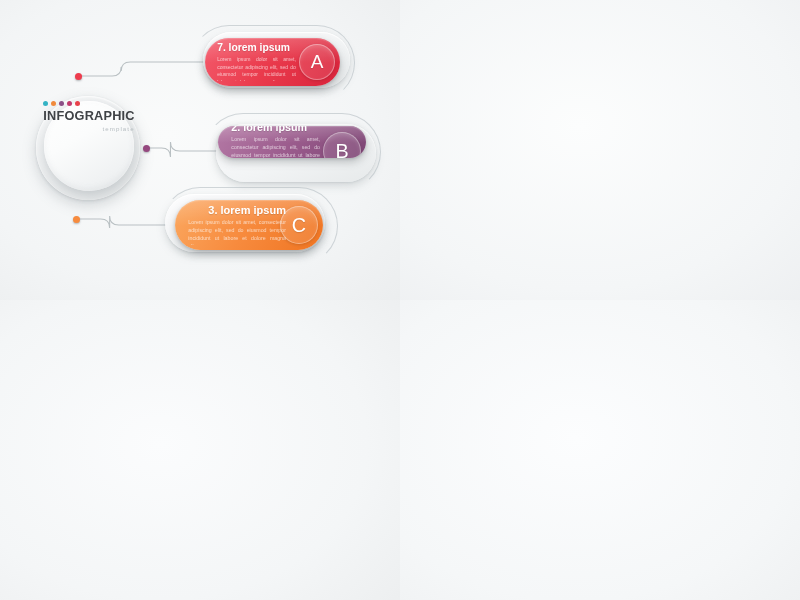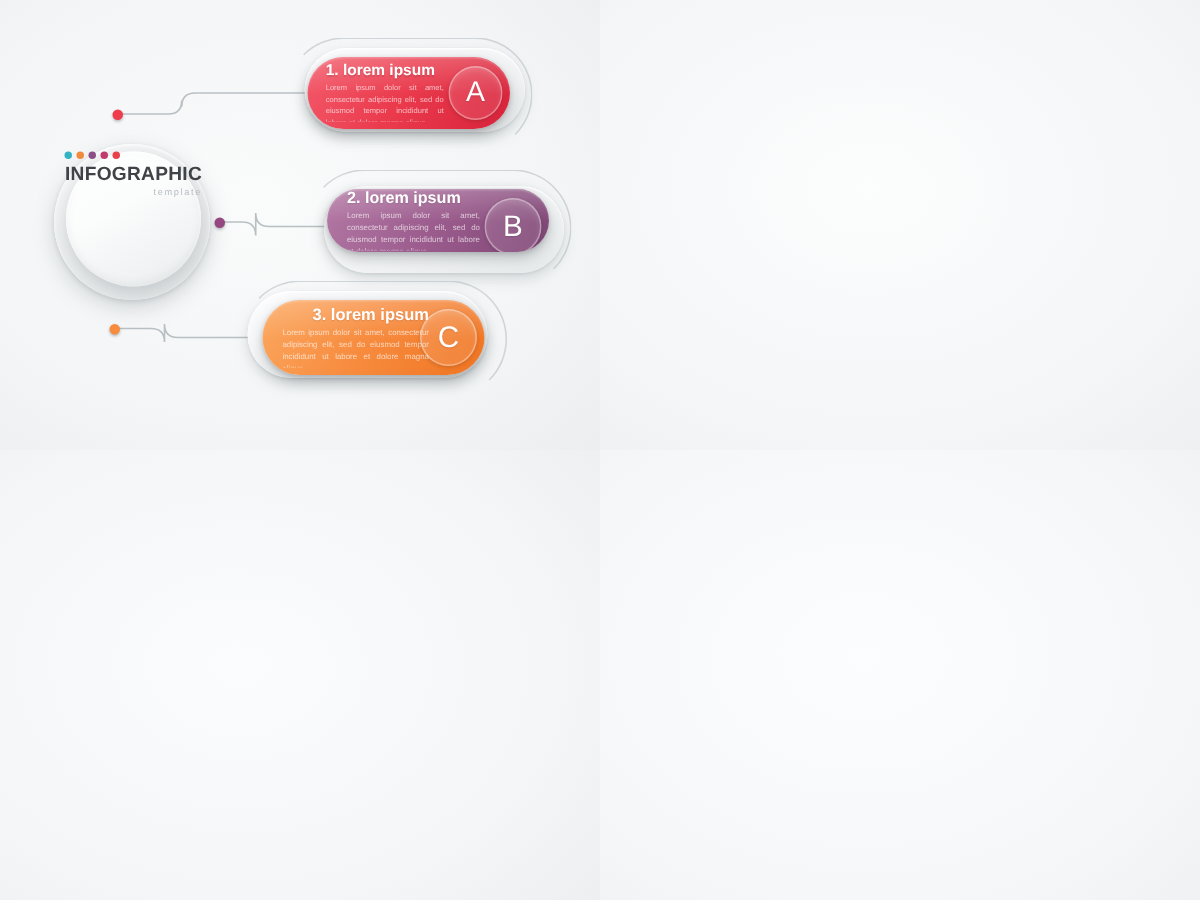--- a/index.html
+++ b/index.html
@@ -133,31 +133,31 @@
           </div>
           <div class="hub-title" style="font-size: 12.74px;">INFOGRAPHIC</div>
           <div class="hub-sub" style="font-size: 6.136px;">template</div>
         </div>
       </div>
       <div class="card-wrap" style="left: 205px; top: 38px; width: 135px; height: 48px;">
         <div class="tray" style="inset: -6px -10.2px -2.4px -2.4px;"></div>
         <div class="pill" style="left: 0px; top: 0px; width: 135px; height: 48px; background: linear-gradient(118deg, rgb(243, 89, 106) 0%, rgb(234, 58, 76) 48%, rgb(216, 35, 59) 100%);">
           <div class="gloss"></div>
           <div class="pill-text" style="padding-right: 44.16px;">
-            <div class="pill-head" style="font-size: 10.32px;">1. lorem ipsum</div>
+            <div class="pill-head" style="font-size: 10.32px;">7. lorem ipsum</div>
             <div class="pill-body" style="font-size: 5.04px; max-height: 24.96px;">Lorem ipsum dolor sit amet, consectetur adipiscing elit, sed do eiusmod tempor incididunt ut labore et dolore magna aliqua.</div>
           </div>
           <div class="badge" style="width: 36.48px; height: 36.48px; right: 4.8px; top: 5.76px; font-size: 18.9696px;">A</div>
         </div>
         <div class="arc" style="left: -14.4px; top: -13.2px; width: 162.6px; height: 74.4px; border-width: 1px; border-style: solid; border-color: rgba(175, 185, 190, 0.55) rgba(175, 185, 190, 0.55) transparent transparent; border-image: initial;"></div>
       </div>
       <div class="node" style="left: 74.5px; top: 72.5px; width: 7px; height: 7px; background: rgb(238, 60, 77);"></div>
       <div class="card-wrap" style="left: 218px; top: 126px; width: 148px; height: 50px;">
         <div class="tray" style="inset: -2.4px -10.2px -6px -2.4px;"></div>
-        <div class="pill" style="left: 0px; top: 0px; width: 148px; height: 42px; background: linear-gradient(118deg, rgb(179, 120, 164) 0%, rgb(156, 93, 142) 48%, rgb(125, 69, 116) 100%);">
+        <div class="pill" style="left: 0px; top: 0px; width: 148px; height: 32px; background: linear-gradient(118deg, rgb(179, 120, 164) 0%, rgb(156, 93, 142) 48%, rgb(125, 69, 116) 100%);">
           <div class="gloss"></div>
           <div class="pill-text" style="padding-right: 46px;">
             <div class="pill-head" style="font-size: 10.75px;">2. lorem ipsum</div>
             <div class="pill-body" style="font-size: 5.25px; max-height: 26px;">Lorem ipsum dolor sit amet, consectetur adipiscing elit, sed do eiusmod tempor incididunt ut labore et dolore magna aliqua.</div>
           </div>
           <div class="badge" style="width: 38px; height: 38px; right: 5px; top: 6px; font-size: 19.76px;">B</div>
         </div>
         <div class="arc" style="left: -14.4px; top: -13.2px; width: 175.6px; height: 76.4px; border-width: 1px; border-style: solid; border-color: rgba(175, 185, 190, 0.55) rgba(175, 185, 190, 0.55) transparent transparent; border-image: initial;"></div>
       </div>
       <div class="node" style="left: 142.5px; top: 144.5px; width: 7px; height: 7px; background: rgb(149, 72, 127);"></div>

